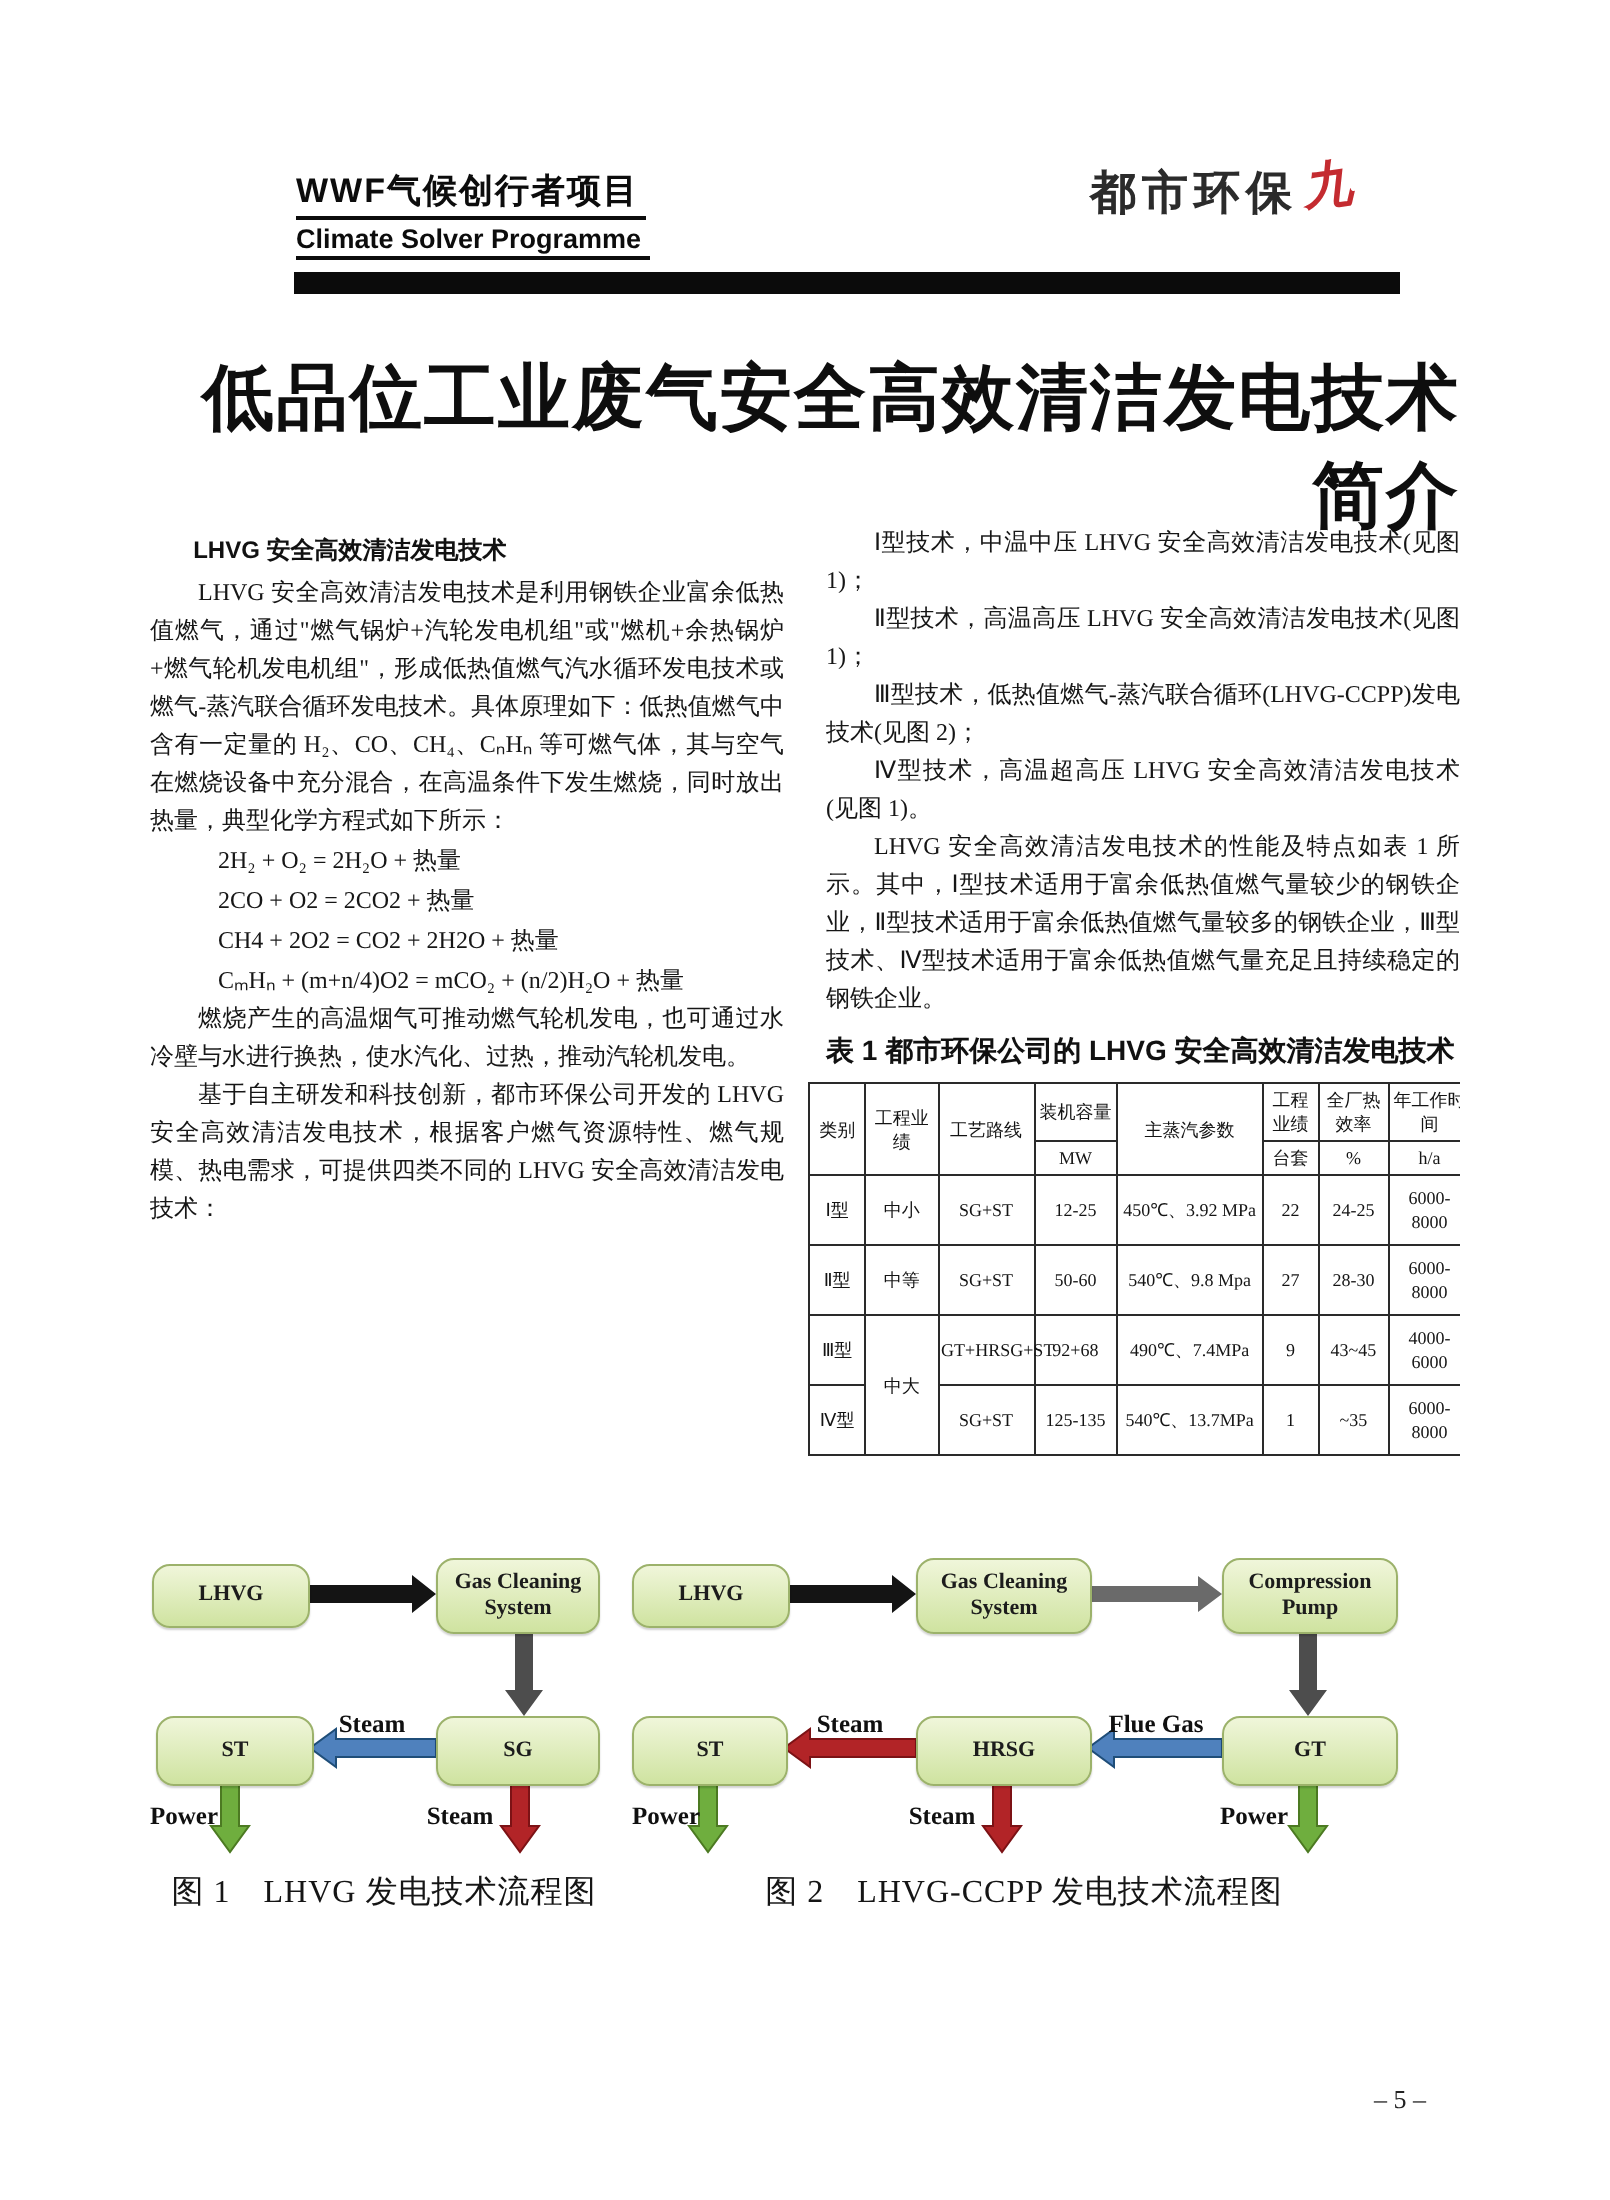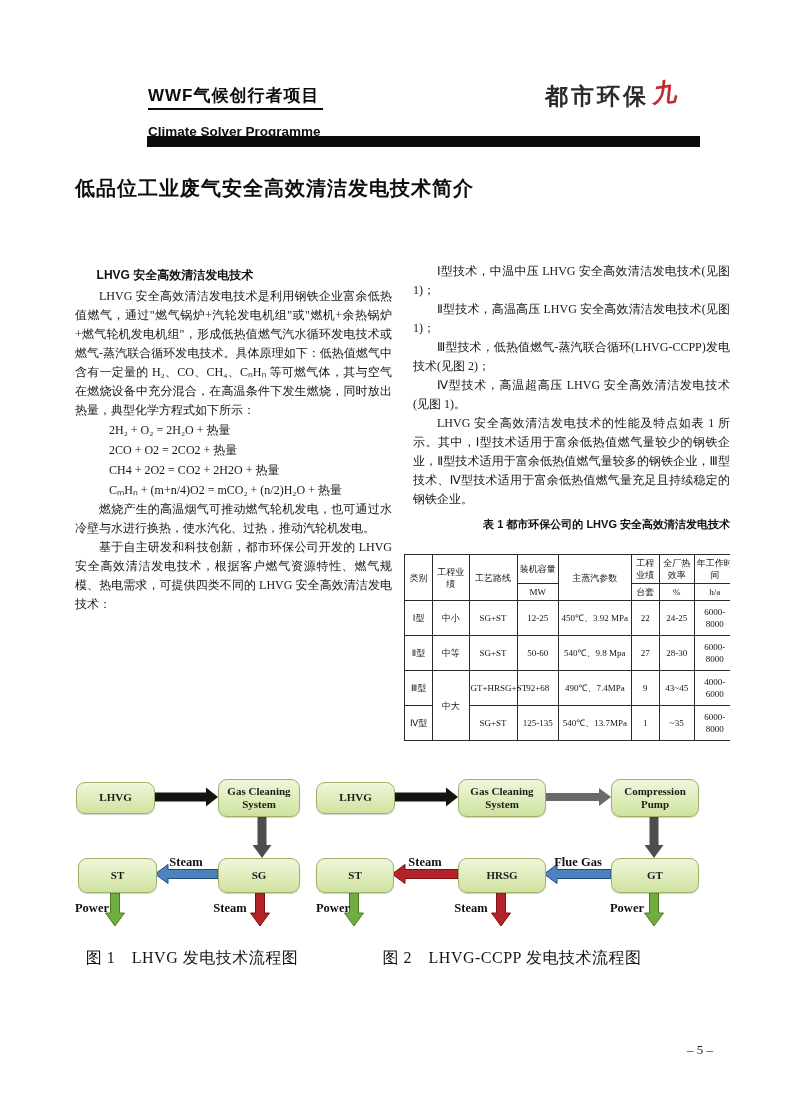--- a/index.html
+++ b/index.html
@@ -6,50 +6,50 @@
   body{
     width:805px;height:1100px;position:relative;background:#ffffff;
     font-family:"Liberation Serif", serif;color:#141414;overflow:hidden;
   }
   
   .masthead{position:absolute;top:76px;left:88px;width:630px;height:80px;}
   .panda-block{position:absolute;left:0;top:2px;width:52px;text-align:center;}
   .panda-block .wwf-word{font-family:"Liberation Sans",sans-serif;font-weight:bold;font-size:15px;letter-spacing:1px;color:#0c0c0c;margin-top:-2px;}
   .mast-text{position:absolute;left:60px;top:8px;}
   .mast-zh{display:table;font-family:"Liberation Sans",sans-serif;font-weight:bold;font-size:17px;color:#0c0c0c;border-bottom:2px solid #0c0c0c;padding:0 4px 1px 0;letter-spacing:1px;}
-  .mast-en{display:table;font-family:"Liberation Sans",sans-serif;font-weight:bold;font-size:13.5px;color:#0c0c0c;border-bottom:2px solid #0c0c0c;padding:13px 4px 1px 0;margin-top:1px;}
+  .mast-en{display:table;font-family:"Liberation Sans",sans-serif;font-weight:bold;font-size:13.5px;color:#0c0c0c;border-bottom:2px solid #0c0c0c;padding:1px 4px 1px 0;margin-top:1px;}
   .black-bar{position:absolute;left:147px;top:136px;width:553px;height:11px;background:var(--bar-black,#0b0b0b);}
   .brand{position:absolute;left:545px;top:76px;width:170px;white-space:nowrap;}
   .brand-text{font-family:"Liberation Sans",sans-serif;font-weight:bold;font-size:23px;letter-spacing:3px;color:#2b2b2b;}
   .brand-mark{display:inline-block;font-family:"Liberation Serif",serif;font-style:italic;font-weight:bold;font-size:25px;color:var(--brand-red,#c42b30);transform:rotate(-8deg);margin-left:2px;vertical-align:3px;}
   
-  .doc-title{position:absolute;top:175px;left:75px;width:655px;text-align:left;
-    font-size:20px;font-weight:bold;letter-spacing:1px;color:#0e0e0e;}
+  .doc-title{position:absolute;top:175px;left:75px;width:655px;text-align:right;
+    font-size:36px;font-weight:bold;letter-spacing:1px;color:#0e0e0e;}
   
   .columns{position:absolute;top:262px;left:75px;width:655px;height:518px;display:flex;gap:21px;overflow:hidden;}
   .col{width:317px;}
   .para{font-size:12px;line-height:19px;text-align:justify;text-indent:2em;margin:0;color:#161616;}
   .section-heading{font-family:"Liberation Sans",sans-serif;font-weight:bold;font-size:12px;line-height:20px;text-indent:1.8em;margin:3px 0 2px;color:#111;}
   .equation{font-size:12px;line-height:20px;margin:0 0 0 34px;color:#161616;}
-  .table-caption{font-family:"Liberation Sans",sans-serif;font-weight:bold;font-size:11px;text-align:right;margin:8px 0 22px;color:#111;}
+  .table-caption{font-family:"Liberation Sans",sans-serif;font-weight:bold;font-size:14px;text-align:left;margin:8px 0 6px;color:#111;}
   
   table.perf{border-collapse:collapse;table-layout:fixed;width:332px;margin-left:-9px;font-size:9px;text-align:center;color:#141414;}
   table.perf th, table.perf td{border:1px solid #2a2a2a;padding:2px 1px;font-weight:normal;line-height:1.35;}
   table.perf thead th{height:auto;}
   table.perf tbody td{height:30px;}
   
   .figure{position:absolute;top:773px;}
   #fig1{left:66px;width:252px;height:198px;}
   #fig2{left:311px;width:402px;height:198px;}
   .fnode{position:absolute;display:flex;align-items:center;justify-content:center;text-align:center;
     background:linear-gradient(180deg,var(--box-fill-top,#f0f6da) 0%,var(--box-fill-bottom,#cfe3a0) 100%);
     border:1px solid var(--box-border,#9cb26b);border-radius:9px;
     font-weight:bold;font-size:11px;line-height:1.2;color:#1c1c1c;box-shadow:0 1px 1px rgba(0,0,0,.18);}
   .flabel{position:absolute;font-weight:bold;font-size:12.5px;color:#101010;text-align:center;}
-  .fcaption{position:absolute;top:175px;left:0;width:100%;text-align:center;font-size:16px;color:#151515;letter-spacing:.5px;}
+  .fcaption{position:absolute;top:163px;left:0;width:100%;text-align:center;font-size:16px;color:#151515;letter-spacing:.5px;}
   .arrows{position:absolute;left:0;top:0;pointer-events:none;}
   
   .page-num{position:absolute;top:1042px;left:650px;width:100px;text-align:center;font-size:13px;color:#222;}
 </style>
 </head>
 <body>
 
 <div class="masthead">
   <div class="mast-text">
     <div class="mast-zh">WWF气候创行者项目</div>

